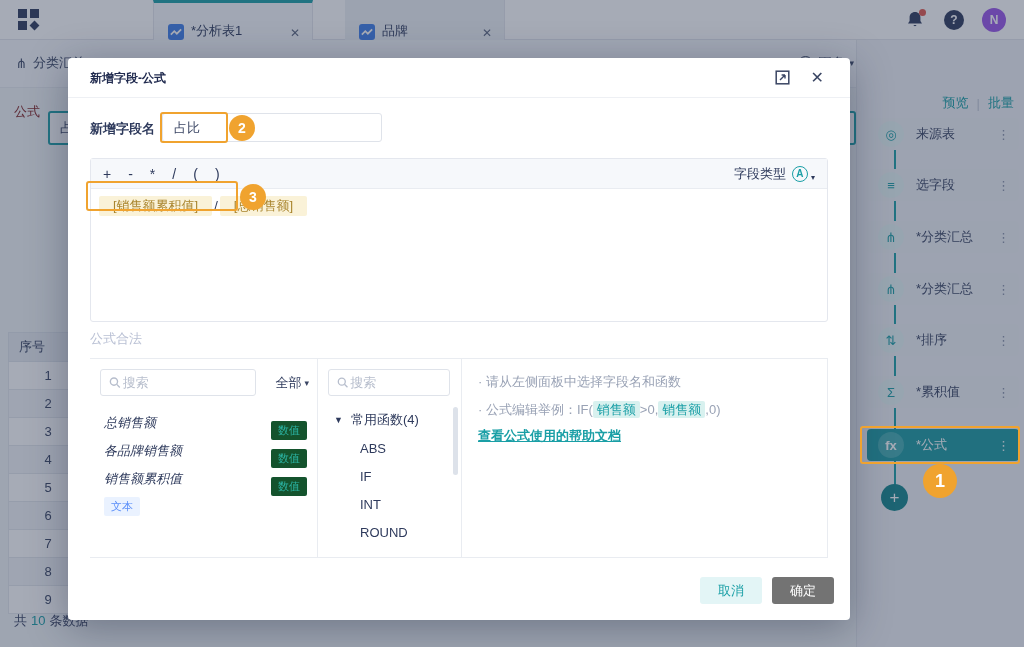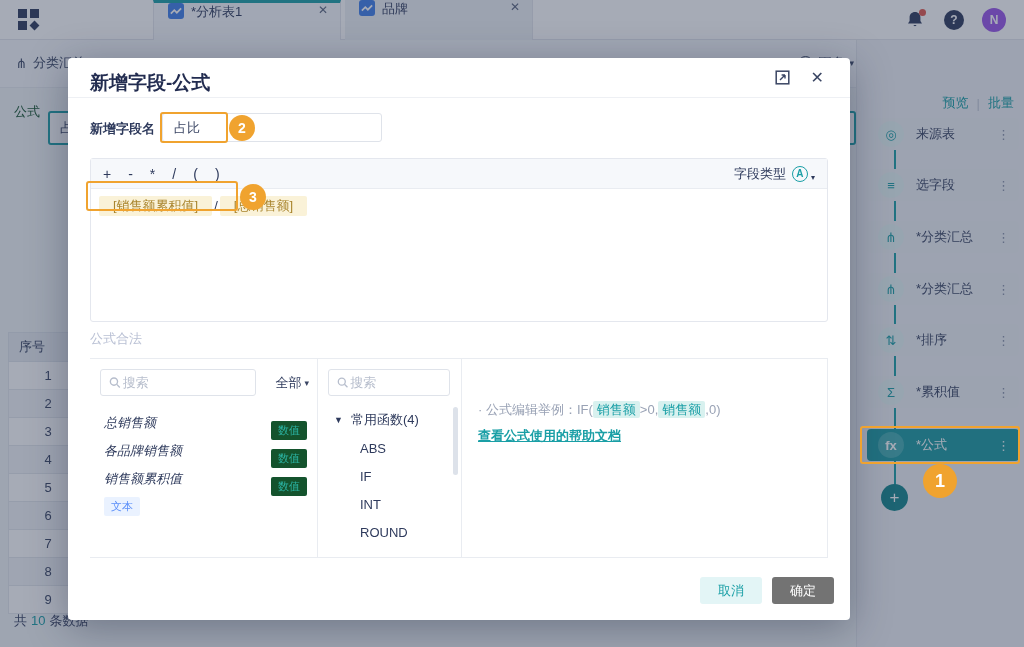--- a/index.html
+++ b/index.html
@@ -7,21 +7,21 @@
   #app { position:relative; width:1024px; height:647px; background:#f2f4f7; overflow:hidden; }
 
   
   .topbar { position:absolute; left:0; top:0; width:1024px; height:40px; background:#ffffff; border-bottom:1px solid #e3e6ec; }
   .logo { position:absolute; left:18px; top:9px; width:22px; height:22px; }
   .logo i { position:absolute; background:#2e3a5c; }
   .logo .s1 { left:0; top:0; width:9px; height:9px; }
   .logo .s2 { left:0; top:12px; width:9px; height:9px; }
   .logo .s3 { left:12px; top:0; width:9px; height:9px; }
   .logo .s4 { left:13px; top:13px; width:7px; height:7px; transform:rotate(45deg); }
-  .tab { position:absolute; top:0; height:40px; width:188px; display:flex; align-items:flex-start; padding:0 12px 0 14px; font-size:13px; color:#2e3a5c; }
+  .tab { position:absolute; top:0; height:40px; width:160px; display:flex; align-items:flex-end; padding:0 12px 0 14px; font-size:13px; color:#2e3a5c; }
   .tab.active { left:153px; background:#f7f9fc; border-top:3px solid #1a9fa6; border-left:1px solid #e3e6ec; border-right:1px solid #e3e6ec; }
   .tab.inactive { left:345px; background:#eef1f5; border-right:1px solid #e3e6ec; }
   .tab .chart-ic { width:16px; height:16px; background:#3f7ee8; border-radius:3px; margin-right:7px; flex:none; display:flex; align-items:center; justify-content:center; }
   .tab .label { flex:1; white-space:nowrap; overflow:hidden; }
   .tab .x { color:#5b667f; font-size:12px; cursor:pointer; }
   .tb-icons { position:absolute; right:18px; top:0; height:40px; display:flex; align-items:center; gap:18px; }
   .bell-wrap { position:relative; width:20px; height:20px; }
   .bell-dot { position:absolute; right:0px; top:-1px; width:7px; height:7px; border-radius:50%; background:#e2574c; }
   .help-circle { width:20px; height:20px; border-radius:50%; background:#2e3a5c; color:#fff; font-size:12px; font-weight:bold; display:flex; align-items:center; justify-content:center; }
   .avatar { width:24px; height:24px; border-radius:50%; background:#9a55e8; color:#fff; font-size:12px; font-weight:bold; display:flex; align-items:center; justify-content:center; }
@@ -29,21 +29,21 @@
   
   .toolbar { position:absolute; left:0; top:40px; width:1024px; height:48px; background:#f6f8fb; border-bottom:1px solid #e7eaf0; }
   .crumb { position:absolute; left:16px; top:14px; display:flex; align-items:center; gap:6px; font-size:13px; color:#3a4563; }
   .crumb .g { color:#3a4563; font-size:13px; }
   .more-group { position:absolute; right:170px; top:14px; display:flex; align-items:center; gap:5px; font-size:13px; color:#3a4563; cursor:pointer; }
   .dots-circle { width:15px; height:15px; border:1.4px solid #3a4563; border-radius:50%; font-size:9px; line-height:11px; text-align:center; color:#3a4563; }
   .caret { font-size:9px; color:#3a4563; }
   .save-btn { position:absolute; right:64px; top:9px; height:30px; padding:0 14px; background:#e8f6f7; border:1px solid #bfe6e8; border-radius:3px; display:flex; align-items:center; gap:6px; font-size:13px; color:#1a9fa6; font-weight:bold; cursor:pointer; }
 
   
-  .fbar-label { position:absolute; left:14px; top:103px; font-size:13px; color:#14532d; }
+  .fbar-label { position:absolute; left:14px; top:103px; font-size:13px; color:#7f1d1d; }
   .fbar-input { position:absolute; left:48px; top:111px; width:808px; height:34px; background:#ffffff; border:2px solid #1a9fa6; border-radius:3px; font-size:13px; color:#3a4563; display:flex; align-items:center; padding:0 10px; }
 
   
   .seq-table { position:absolute; left:8px; top:332px; width:80px; }
   .seq-head { height:30px; background:#e9edf2; border:1px solid #dfe3ea; font-size:13px; color:#3a4563; display:flex; align-items:center; padding-left:10px; }
   .seq-row { height:28px; border:1px solid #e4e7ed; border-top:none; background:#fff; font-size:13px; color:#3a4563; display:flex; align-items:center; justify-content:center; }
   .seq-row:nth-child(odd) { background:#f3f5f8; }
   .table-footer { position:absolute; left:14px; top:612px; font-size:13px; color:#3a4563; }
   .table-footer .cnt { color:#1a9fa6; padding:0 4px; }
 
@@ -61,21 +61,21 @@
   .step.selected .lbl { color:#fff; }
   .step.selected .kebab { color:#e6f4f4; }
   .plus-btn { position:absolute; left:24px; top:444px; width:27px; height:27px; border-radius:50%; background:#14858c; color:#fff; font-size:17px; display:flex; align-items:center; justify-content:center; cursor:pointer; }
 
   
   .overlay { position:absolute; left:0; top:0; width:1024px; height:647px; background:rgba(43,55,80,0.42); z-index:50; }
 
   
   .modal { position:absolute; left:68px; top:58px; width:782px; height:562px; background:#ffffff; border-radius:4px; box-shadow:0 8px 40px rgba(20,30,55,0.35); z-index:100; }
   .m-header { position:absolute; left:0; top:0; width:100%; height:40px; border-bottom:1px solid #eef0f4; }
-  .m-title { position:absolute; left:22px; top:12px; font-size:19px; font-weight:bold; color:#222c50; }
+  .m-title { position:absolute; left:22px; top:12px; font-size:12px; font-weight:bold; color:#222c50; }
   .m-expand { position:absolute; right:60px; top:12px; cursor:pointer; }
   .m-close { position:absolute; right:26px; top:10px; font-size:16px; color:#3a4563; cursor:pointer; }
   .m-field-label { position:absolute; left:22px; top:62px; font-size:13px; font-weight:bold; color:#2e3a5c; }
   .m-field-input { position:absolute; left:94px; top:55px; width:220px; height:29px; border:1px solid #dfe3ea; border-radius:3px; font-size:13px; color:#3a4563; padding:0 11px; outline:none; background:#fff; }
 
   .editor { position:absolute; left:22px; top:100px; width:738px; height:164px; border:1px solid #e4e7ee; border-radius:3px; }
   .ed-toolbar { height:30px; background:#f6f8fb; border-bottom:1px solid #e9ecf1; display:flex; align-items:center; padding:0 12px; }
   .ops { display:flex; gap:17px; font-size:14px; color:#2e3a5c; }
   .ops span { cursor:pointer; }
   .ed-right { margin-left:auto; display:flex; align-items:center; gap:6px; font-size:13px; color:#2e3a5c; }
@@ -338,20 +338,24 @@
           <span>常用函数(4)</span>
         </div>
         <div class="fn-item" style="top:82px">ABS</div>
         <div class="fn-item" style="top:110px">IF</div>
         <div class="fn-item" style="top:138px">INT</div>
         <div class="fn-item" style="top:166px">ROUND</div>
         <div class="mid-scroll" style="top:48px"></div>
       </div>
 
       <div class="p-right">
+        <div class="help-line" style="top:14px">
+          <span>·</span>
+          <span>请从左侧面板中选择字段名和函数</span>
+        </div>
         <div class="help-line" style="top:42px">
           <span>·</span>
           <span>公式编辑举例：IF(</span><span class="hl-chip">销售额</span><span>&gt;0,</span><span class="hl-chip">销售额</span><span>,0)</span>
         </div>
         <div class="help-link">查看公式使用的帮助文档</div>
       </div>
     </div>
 
     <div class="m-btn btn-cancel">取消</div>
     <div class="m-btn btn-ok">确定</div>

